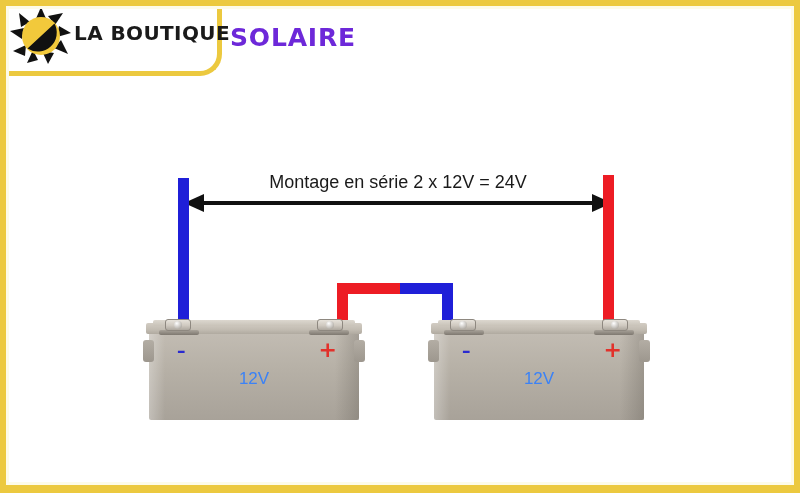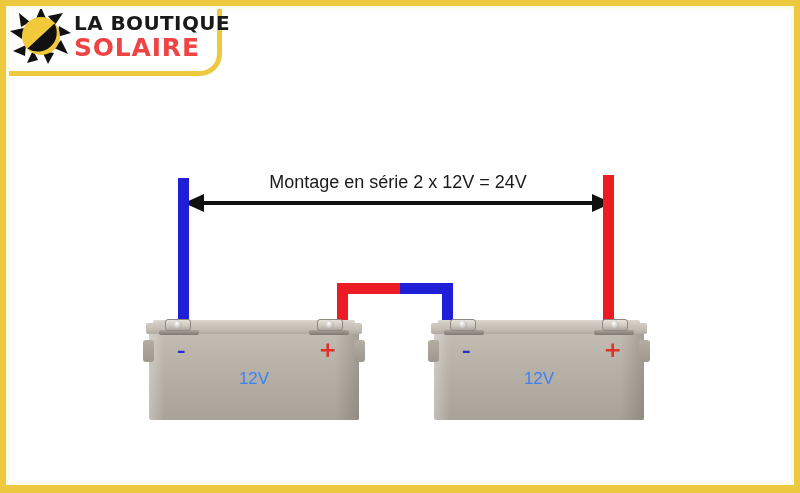--- a/index.html
+++ b/index.html
@@ -64,38 +64,38 @@
   }
   #sun-icon {
     position: relative;
     width: 62px;
     height: 58px;
     flex: none;
   }
   #logo-text-block {
     margin-left: 2px;
     display: flex;
-    flex-direction: column;
+    flex-direction: row;
     justify-content: center;
     line-height: 1;
   }
   #logo-line1 {
     font-family: "DejaVu Sans", sans-serif;
     font-weight: bold;
     font-size: 20px;
     letter-spacing: 0.4px;
     color: #1a1a1a;
     white-space: nowrap;
   }
   #logo-line2 {
     font-family: "DejaVu Sans", sans-serif;
     font-weight: bold;
     font-size: 25px;
     letter-spacing: 0.8px;
-    color: #ef4444;
+    color: #6d28d9;
     white-space: nowrap;
     margin-top: 2px;
   }
 
   
   #diagram {
     position: absolute;
     left: 0; top: 0;
     width: 800px; height: 399px;
     z-index: 10;

